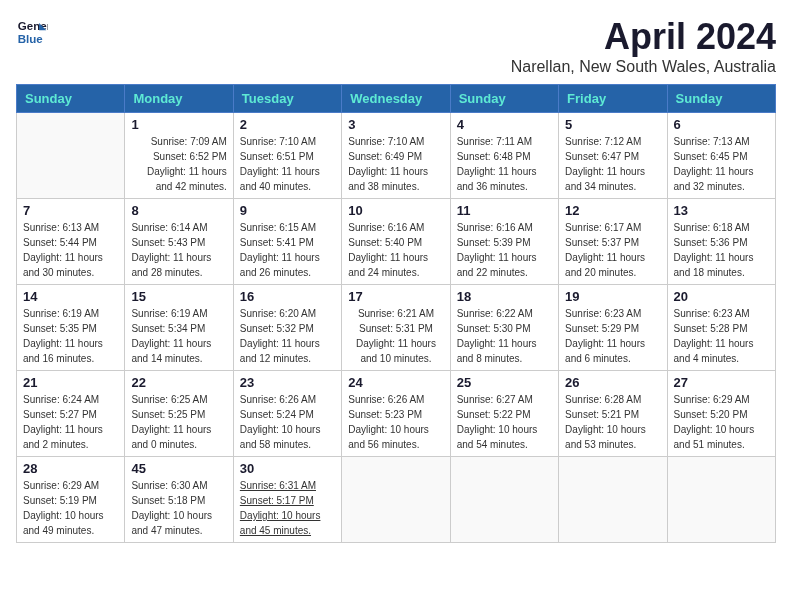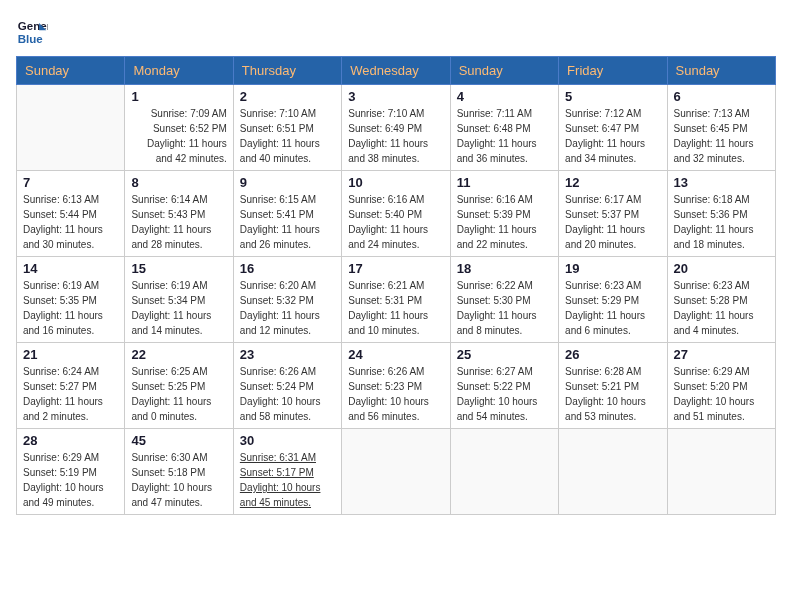--- a/index.html
+++ b/index.html
@@ -38,23 +38,23 @@
       color: #333;
       font-weight: normal;
     }
     .calendar {
       width: 100%;
       border-collapse: collapse;
       border: 1px solid #ccc;
     }
     .calendar th {
       background: #2563a8;
-      color: #fdba74;
+      color: #5eead4;
       font-size: 13px;
-      font-weight: normal;
+      font-weight: bold;
       padding: 6px 8px;
       text-align: left;
       border: 1px solid #4a7bc8;
     }
     .calendar td {
       vertical-align: top;
       border: 1px solid #ccc;
       padding: 4px 6px;
       font-size: 10.5px;
       color: #333;
@@ -81,28 +81,32 @@
 <body>
 
 <div class="header">
   <div class="logo">
     <svg class="logo-icon" viewBox="0 0 36 36">
       <text x="2" y="16" font-size="13" font-weight="bold" fill="#1a1a2e" font-family="Arial">General</text>
       <text x="2" y="30" font-size="13" font-weight="bold" fill="#2563a8" font-family="Arial">Blue</text>
       <polygon points="26,8 34,16 26,16" fill="#2563a8"></polygon>
     </svg>
   </div>
+  <div class="title-block">
+    <div class="month-title">April 2024</div>
+    <div class="location-title">Narellan, New South Wales, Australia</div>
+  </div>
 </div>
 
 <table class="calendar">
   <thead>
     <tr>
     <th>Sunday</th>
         <th>Monday</th>
-        <th>Thursday</th>
+        <th>Tuesday</th>
         <th>Wednesday</th>
         <th>Sunday</th>
         <th>Friday</th>
         <th>Sunday</th>
       </tr>
   </thead>
   <tbody id="calendar-body">
   <tr>
         <td class="empty-cell"></td>
         <td>
@@ -216,21 +220,21 @@
         </td>
         <td>
           <span class="day-num">16</span>
           <div class="day-info" style="white-space: pre-line;">Sunrise: 6:20 AM
 Sunset: 5:32 PM
 Daylight: 11 hours
 and 12 minutes.</div>
         </td>
         <td>
           <span class="day-num">17</span>
-          <div class="day-info" style="white-space: pre-line;">Sunrise: 6:21 AM
+          <div class="day-info" style="white-space: pre-line; text-align: center;">Sunrise: 6:21 AM
 Sunset: 5:31 PM
 Daylight: 11 hours
 and 10 minutes.</div>
         </td>
         <td>
           <span class="day-num">18</span>
           <div class="day-info" style="white-space: pre-line;">Sunrise: 6:22 AM
 Sunset: 5:30 PM
 Daylight: 11 hours
 and 8 minutes.</div>

